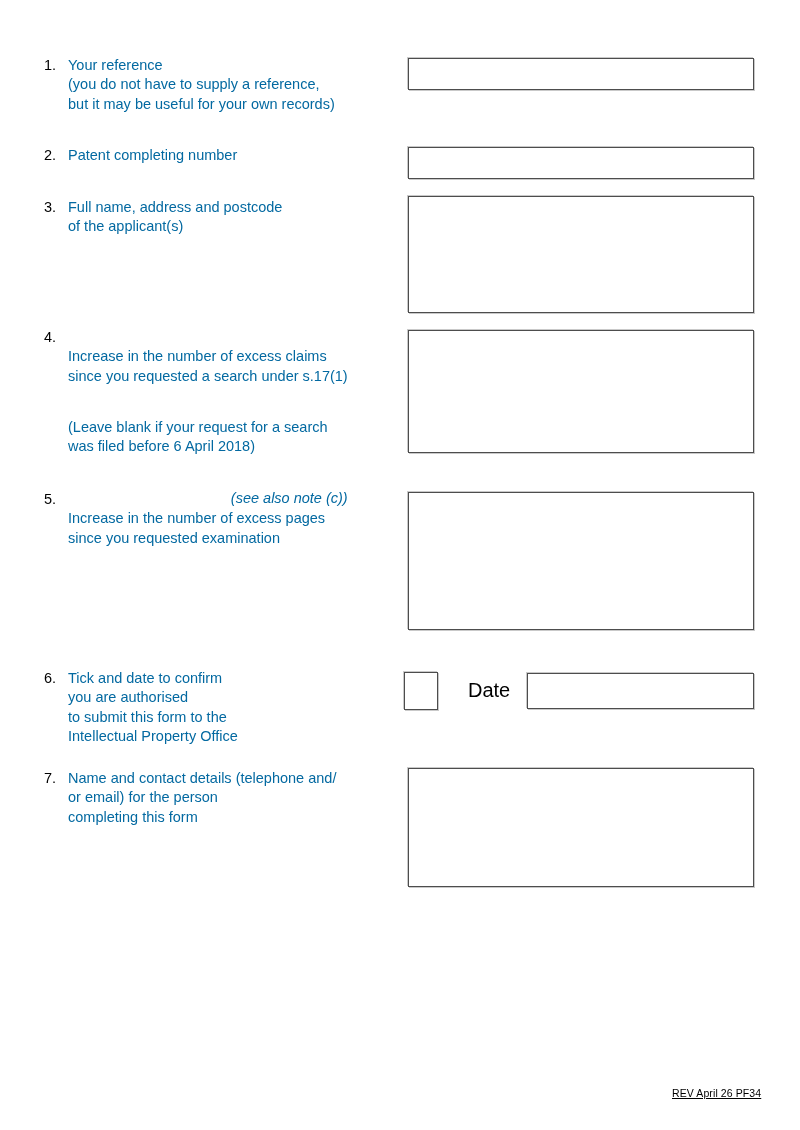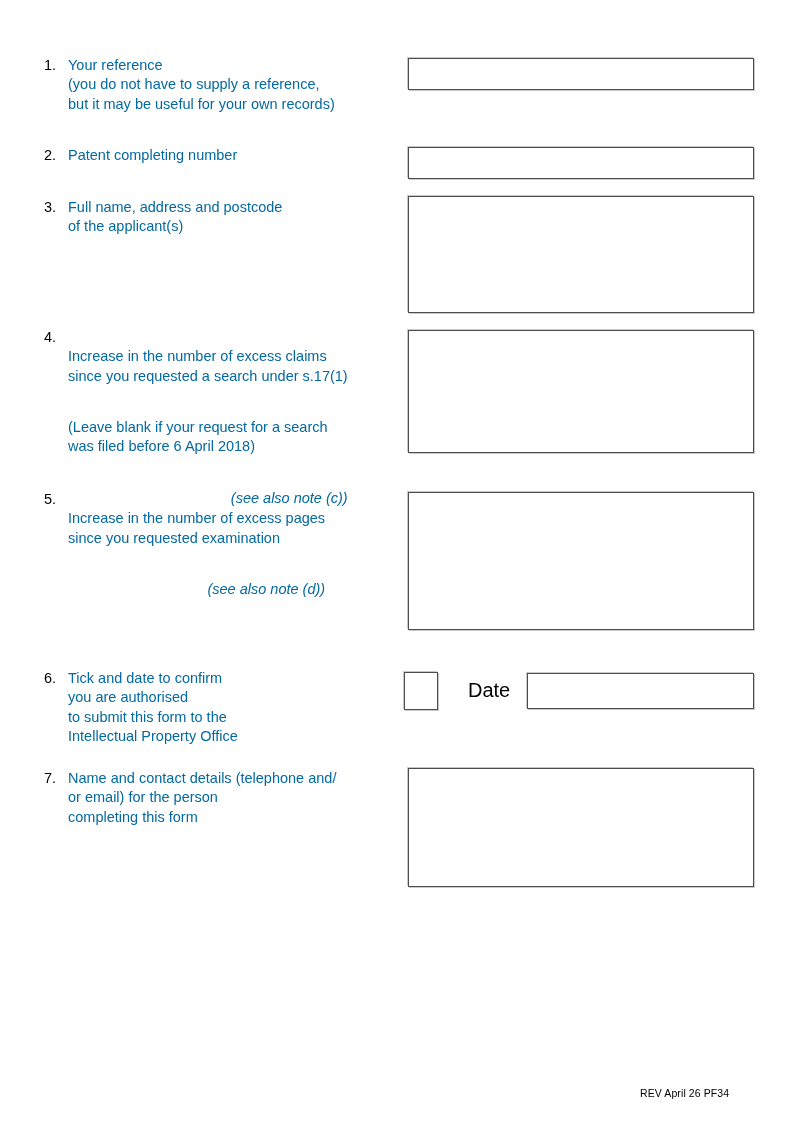--- a/index.html
+++ b/index.html
@@ -116,21 +116,20 @@
       <span class="para italic">(see also note (c))</span>
     </span>
   </div>
   <textarea class="field" style="left: 408px; top: 330px; width: 346px; height: 123px; resize: none; padding: 4px; font-family: &quot;Liberation Sans&quot;, sans-serif; font-size: 14.5px;" placeholder=""></textarea>
 
   <div class="label-col" style="left:44px; top:490px; width:350px;">
     <span class="num">5.</span>
     <span class="label-text">
       <span class="para">Increase in the number of excess pages
 since you requested examination</span>
-      <span class="para italic">(see also note (d))</span>
     </span>
   </div>
   <textarea class="field" style="left: 408px; top: 492px; width: 346px; height: 138px; resize: none; padding: 4px; font-family: &quot;Liberation Sans&quot;, sans-serif; font-size: 14.5px;" placeholder=""></textarea>
 
   <div class="label-col" style="left:44px; top:669px; width:350px;">
     <span class="num">6.</span>
     <span class="label-text"><span class="para">Tick and date to confirm
 you are authorised
 to submit this form to the
 Intellectual Property Office</span></span>
@@ -140,15 +139,15 @@
   <input class="field" type="text" style="left: 527px; top: 673px; width: 227px; height: 36px;" placeholder="">
 
   <div class="label-col" style="left:44px; top:769px; width:350px;">
     <span class="num">7.</span>
     <span class="label-text"><span class="para">Name and contact details (telephone and/
 or email) for the person
 completing this form</span></span>
   </div>
   <textarea class="field" style="left: 408px; top: 768px; width: 346px; height: 119px; resize: none; padding: 4px; font-family: &quot;Liberation Sans&quot;, sans-serif; font-size: 14.5px;" placeholder=""></textarea>
 
-  <div class="footer" style="left:640px; top:1087px;">REV April 26 PF34</div>
+  <div class="footer" style="left:672px; top:1087px;text-decoration:underline;">REV April 26 PF34</div>
 
 </div>
 
 </body></html>

